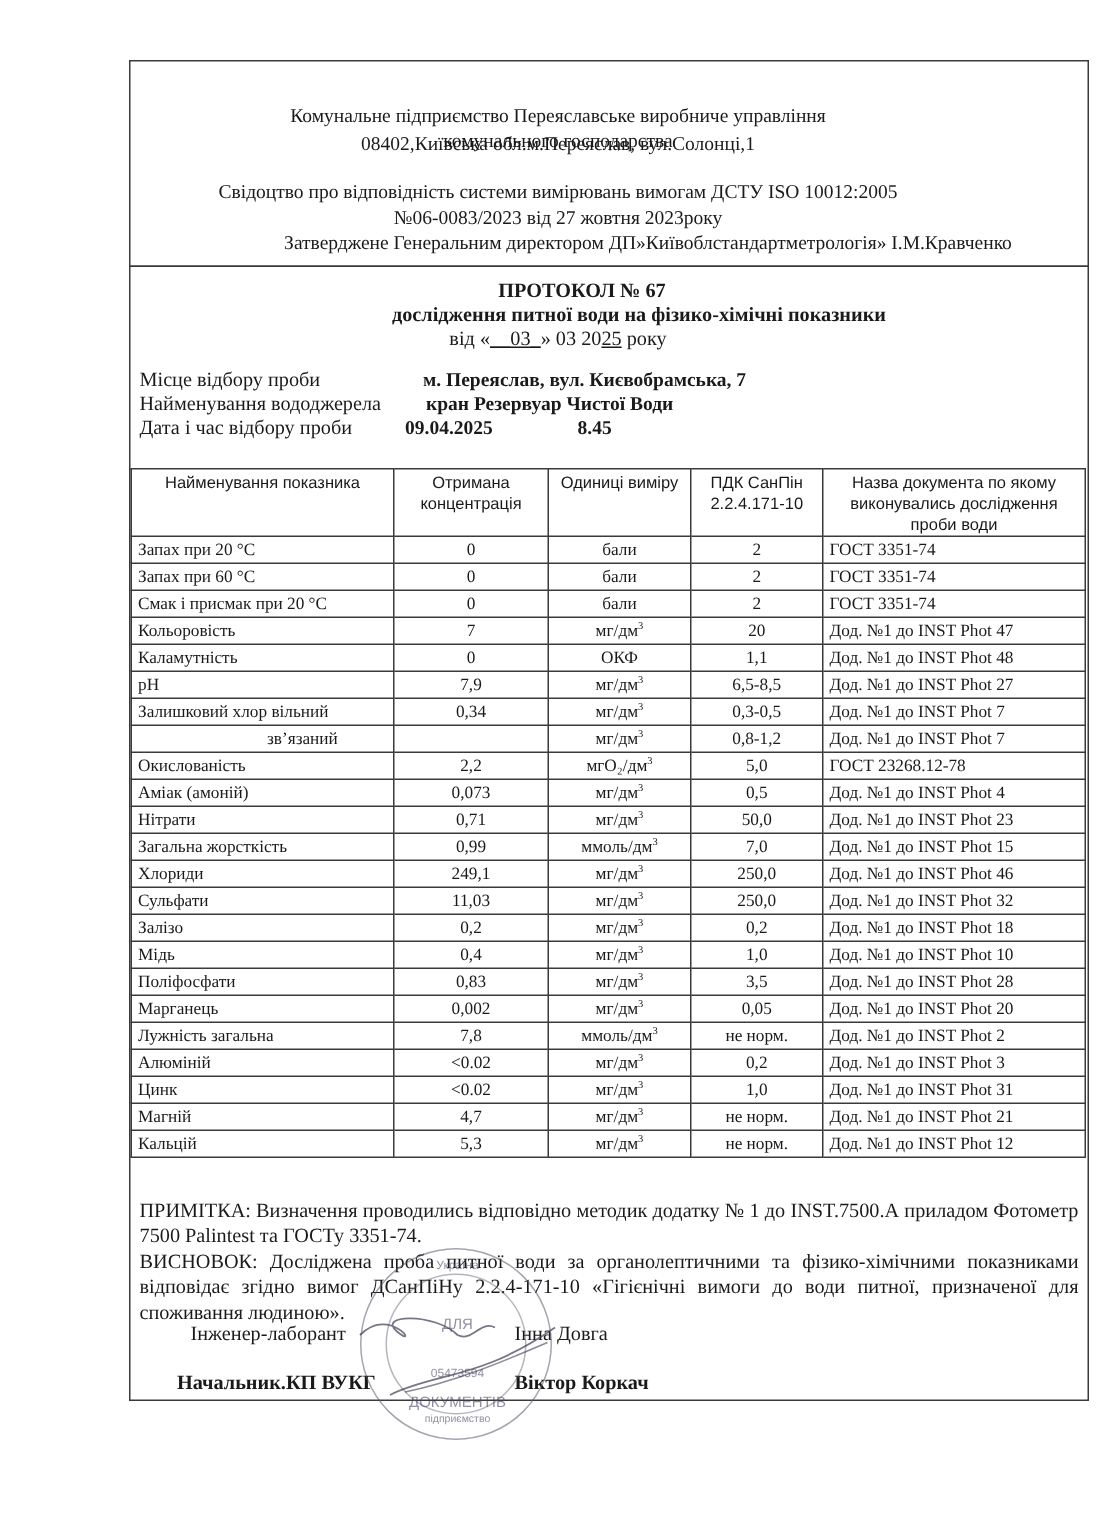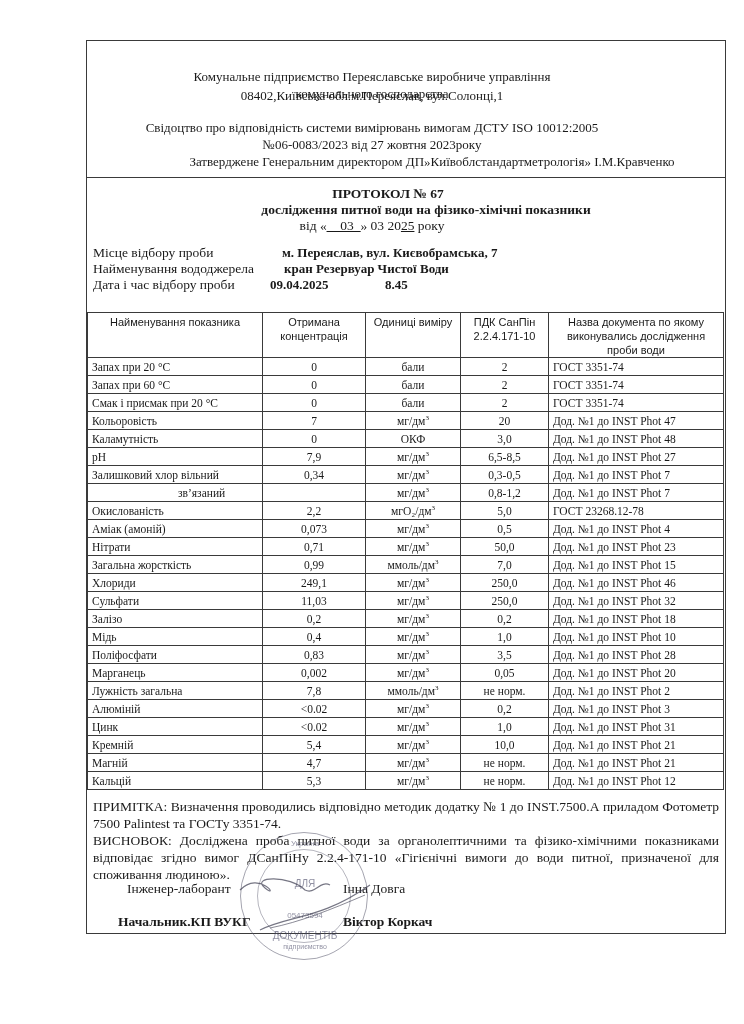--- a/index.html
+++ b/index.html
@@ -94,21 +94,21 @@
         <td><span>Кольоровість</span></td>
         <td class="c"><span>7</span></td>
         <td class="c"><span>мг/дм</span><sup>3</sup></td>
         <td class="c"><span>20</span></td>
         <td><span>Дод. №1 до INST Phot 47</span></td>
       </tr>
       <tr>
         <td><span>Каламутність</span></td>
         <td class="c"><span>0</span></td>
         <td class="c"><span>ОКФ</span></td>
-        <td class="c"><span>3,0</span></td>
+        <td class="c"><span>1,1</span></td>
         <td><span>Дод. №1 до INST Phot 48</span></td>
       </tr>
       <tr>
         <td><span>pH</span></td>
         <td class="c"><span>7,9</span></td>
         <td class="c"><span>мг/дм</span><sup>3</sup></td>
         <td class="c"><span>6,5-8,5</span></td>
         <td><span>Дод. №1 до INST Phot 27</span></td>
       </tr>
       <tr>
@@ -208,27 +208,20 @@
         <td class="c"><span>мг/дм</span><sup>3</sup></td>
         <td class="c"><span>0,2</span></td>
         <td><span>Дод. №1 до INST Phot 3</span></td>
       </tr>
       <tr>
         <td><span>Цинк</span></td>
         <td class="c"><span>&lt;0.02</span></td>
         <td class="c"><span>мг/дм</span><sup>3</sup></td>
         <td class="c"><span>1,0</span></td>
         <td><span>Дод. №1 до INST Phot 31</span></td>
-      </tr>
-      <tr>
-        <td><span>Кремній</span></td>
-        <td class="c"><span>5,4</span></td>
-        <td class="c"><span>мг/дм</span><sup>3</sup></td>
-        <td class="c"><span>10,0</span></td>
-        <td><span>Дод. №1 до INST Phot 21</span></td>
       </tr>
       <tr>
         <td><span>Магній</span></td>
         <td class="c"><span>4,7</span></td>
         <td class="c"><span>мг/дм</span><sup>3</sup></td>
         <td class="c"><span>не норм.</span></td>
         <td><span>Дод. №1 до INST Phot 21</span></td>
       </tr>
       <tr>
         <td><span>Кальцій</span></td>

